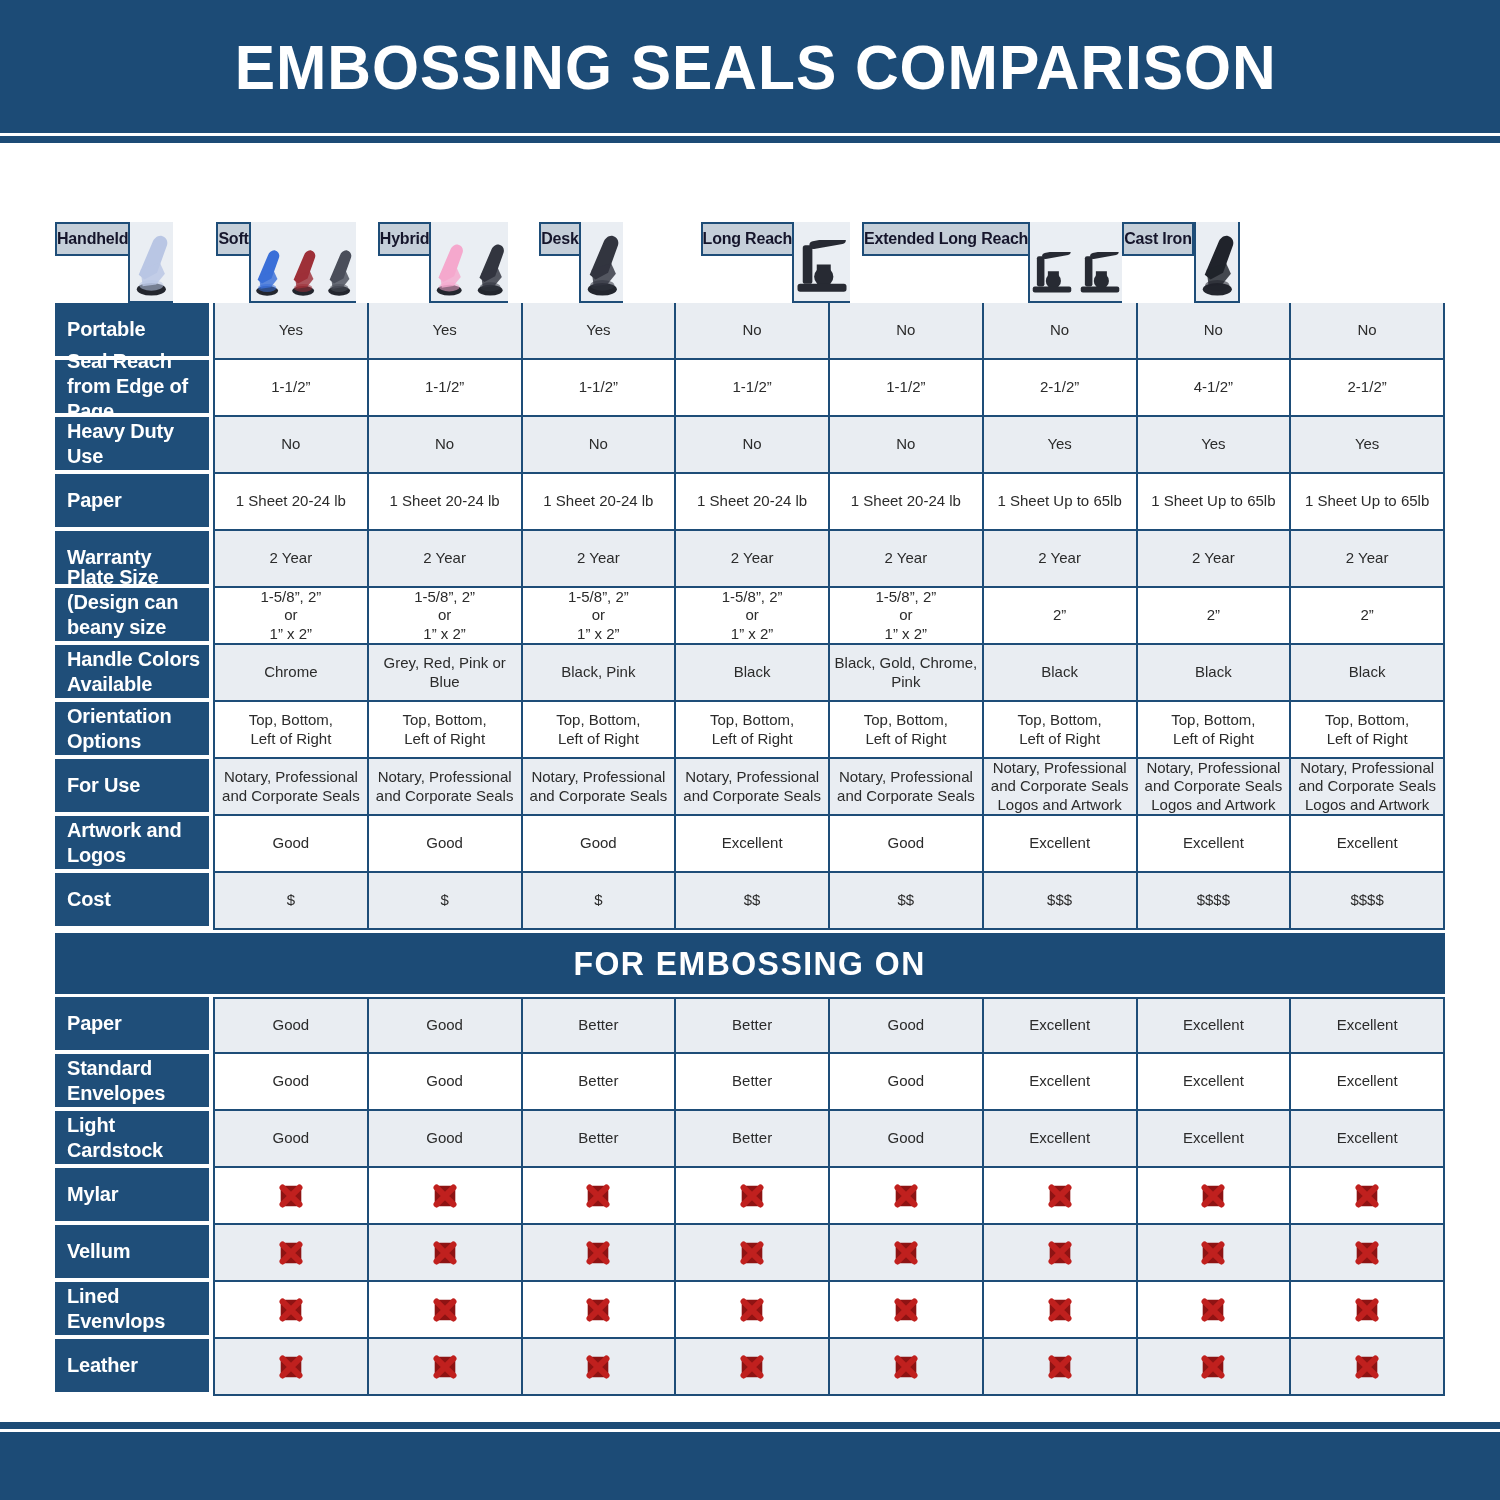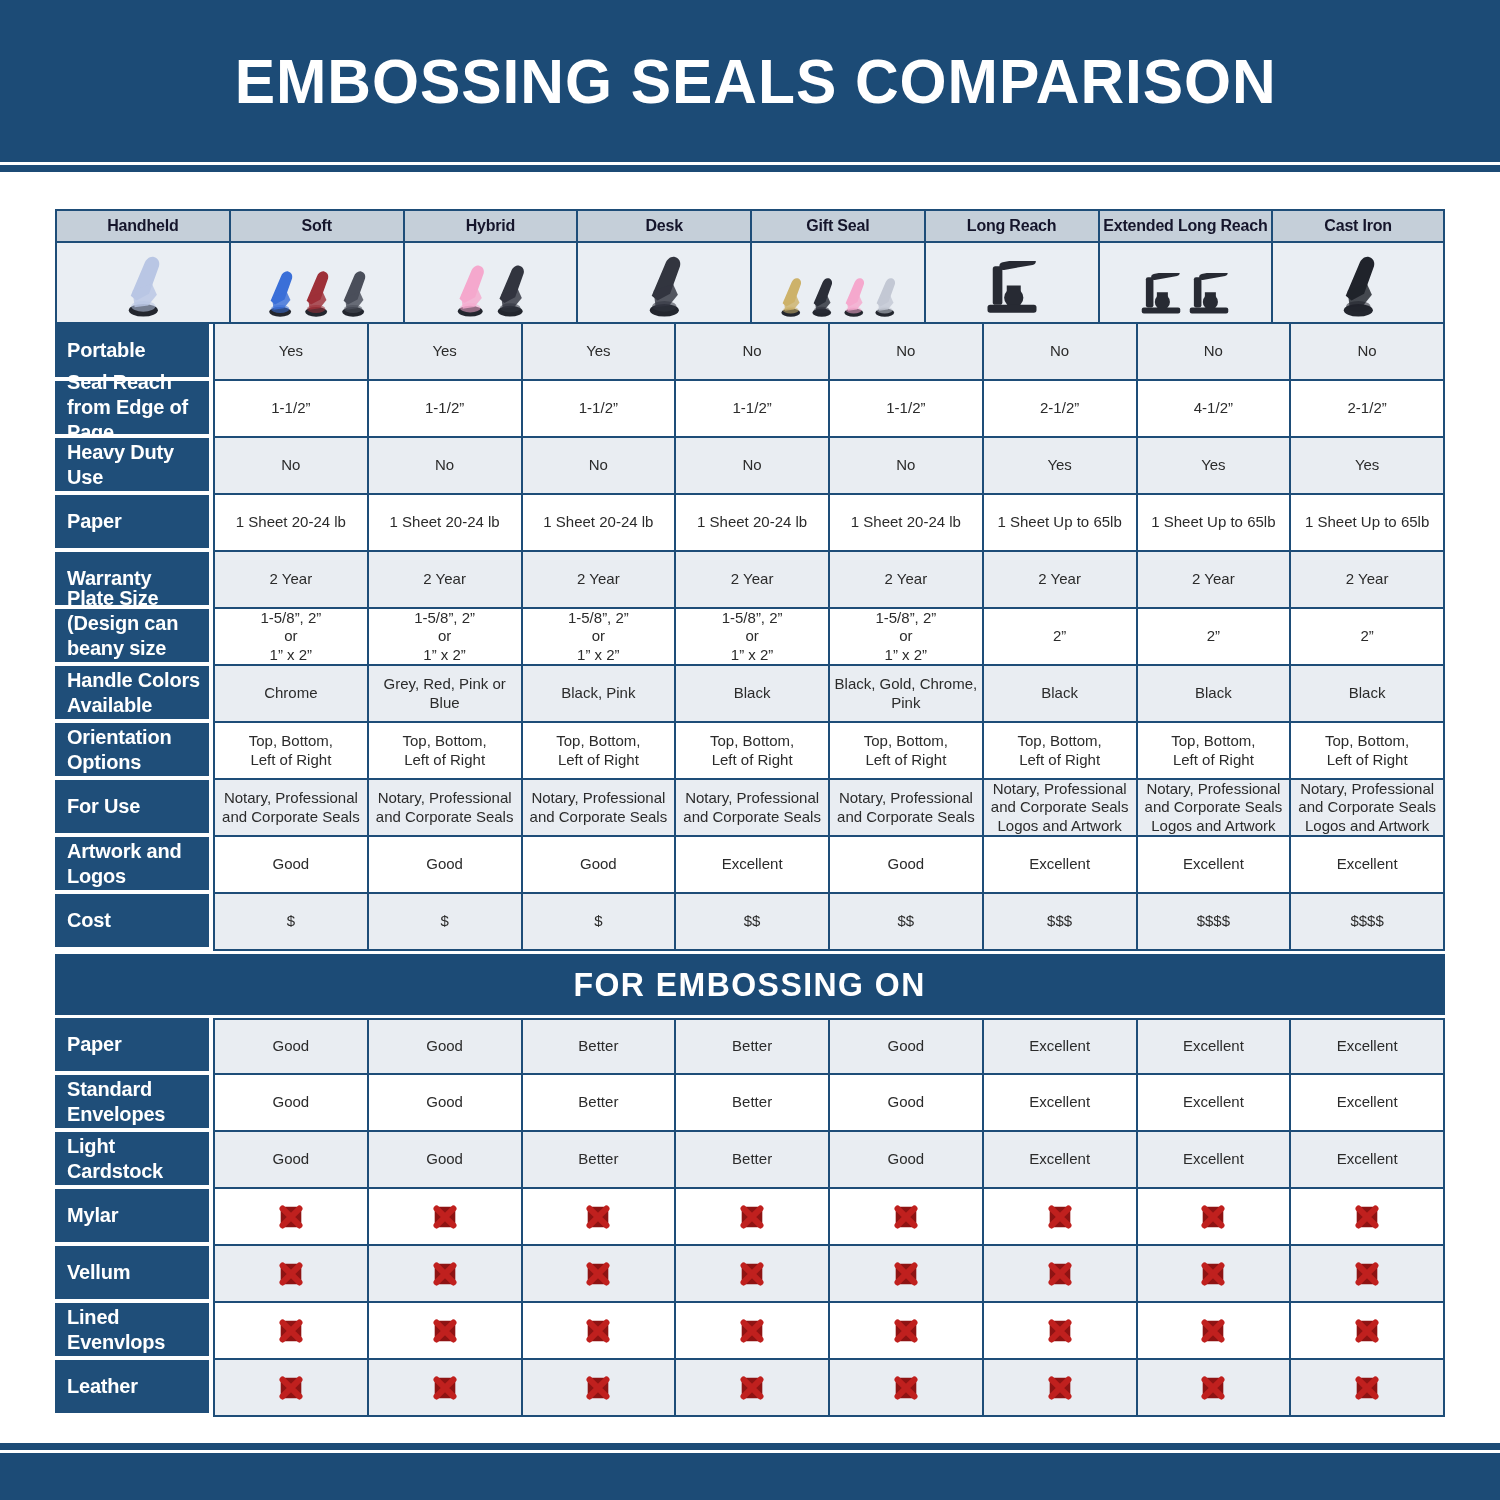--- a/index.html
+++ b/index.html
@@ -1,34 +1,34 @@
 <!DOCTYPE html>
 <html><head>
 <meta charset="utf-8">
 <style>
   * { margin:0; padding:0; box-sizing:border-box; }
   html,body { width:1500px; height:1500px; background:#fff; overflow:hidden;
     font-family:"Liberation Sans", sans-serif; }
 
   
-  .banner { height:162px; background:#1c4b76; display:flex; align-items:center; justify-content:center;padding-left:12px; }
+  .banner { height:133px; background:#1c4b76; display:flex; align-items:center; justify-content:center;padding-left:12px; }
   .banner h1 { color:#fff; font-size:63px; font-weight:bold; letter-spacing:1px; transform:scaleX(.96); white-space:nowrap; }
   .stripe-white { height:3px; background:#fff; }
   .stripe-blue  { height:7px; background:#1c4b76; }
 
   
   .table-wrap { margin:37px 55px 0 55px; }
 
   .head-block { display:flex; }
   .label-cell { width:158px; min-width:158px; background:#1f4e79; color:#fff;
     font-weight:bold; font-size:20px; letter-spacing:-0.2px; line-height:1.25;
     display:flex; align-items:center; padding:2px 6px 2px 12px;
     border-right:4px solid #fff; border-bottom:4px solid #fff; }
   .head-cols { flex:1; display:grid; grid-template-columns:repeat(8,1fr); }
-  .head-col { display:flex; flex-direction:column; }
+  .head-col { display:flex; flex-direction:row;margin-top:42px; }
   .col-name { height:34px; background:#c5cfd9; color:#15152b;
     font-weight:bold; font-size:16px; letter-spacing:-0.2px;
     display:flex; align-items:center; justify-content:center;
     border-left:2px solid #1e4d78; border-top:2px solid #1e4d78; border-bottom:2px solid #1e4d78; white-space:nowrap; }
   .col-img { height:81px; background:#eaeef3;
     display:flex; align-items:flex-end; justify-content:center; gap:4px; padding-bottom:5px;
     border-left:2px solid #1e4d78; border-bottom:2px solid #1e4d78; }
   .head-col:last-child .col-name, .head-col:last-child .col-img { border-right:2px solid #1e4d78; }
 
   .t-row { display:flex; height:57px; }
@@ -130,45 +130,20 @@
               <svg viewBox="0 0 44 64">
                 <use href="#sym-hand"></use>
               </svg>
             </span>
           </div>
         </div>
         <div class="head-col">
           <div class="col-name">Desk</div>
           <div class="col-img">
             <span class="emb-icon hand c1" style="color: rgb(50, 53, 63);">
-              <svg viewBox="0 0 44 64">
-                <use href="#sym-hand"></use>
-              </svg>
-            </span>
-          </div>
-        </div>
-        <div class="head-col">
-          <div class="col-name">Gift Seal</div>
-          <div class="col-img">
-            <span class="emb-icon hand c4" style="color: rgb(205, 178, 106);">
-              <svg viewBox="0 0 44 64">
-                <use href="#sym-hand"></use>
-              </svg>
-            </span>
-            <span class="emb-icon hand c4" style="color: rgb(43, 46, 56);">
-              <svg viewBox="0 0 44 64">
-                <use href="#sym-hand"></use>
-              </svg>
-            </span>
-            <span class="emb-icon hand c4" style="color: rgb(245, 168, 205);">
-              <svg viewBox="0 0 44 64">
-                <use href="#sym-hand"></use>
-              </svg>
-            </span>
-            <span class="emb-icon hand c4" style="color: rgb(195, 200, 212);">
               <svg viewBox="0 0 44 64">
                 <use href="#sym-hand"></use>
               </svg>
             </span>
           </div>
         </div>
         <div class="head-col">
           <div class="col-name">Long Reach</div>
           <div class="col-img">
             <span class="emb-icon press c1" style="color: rgb(39, 42, 51);">

